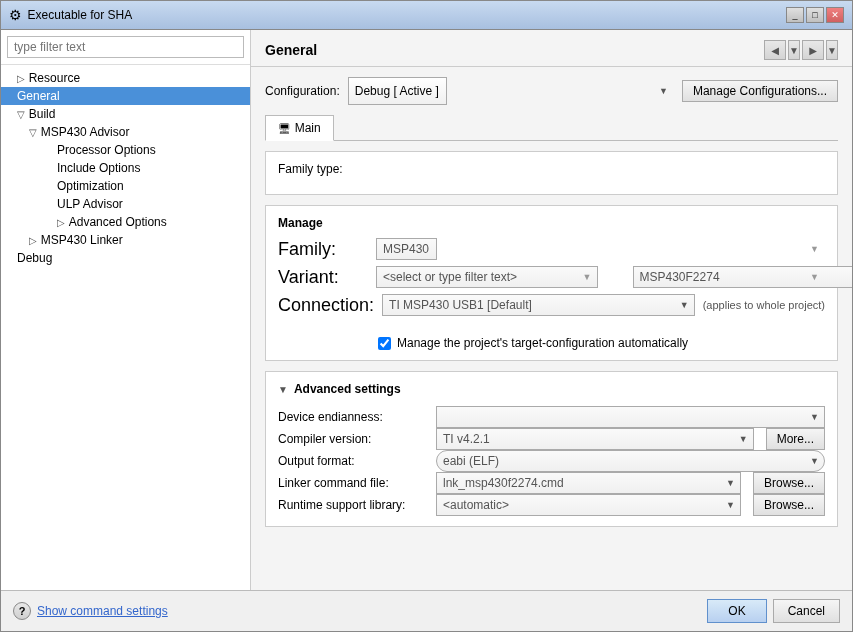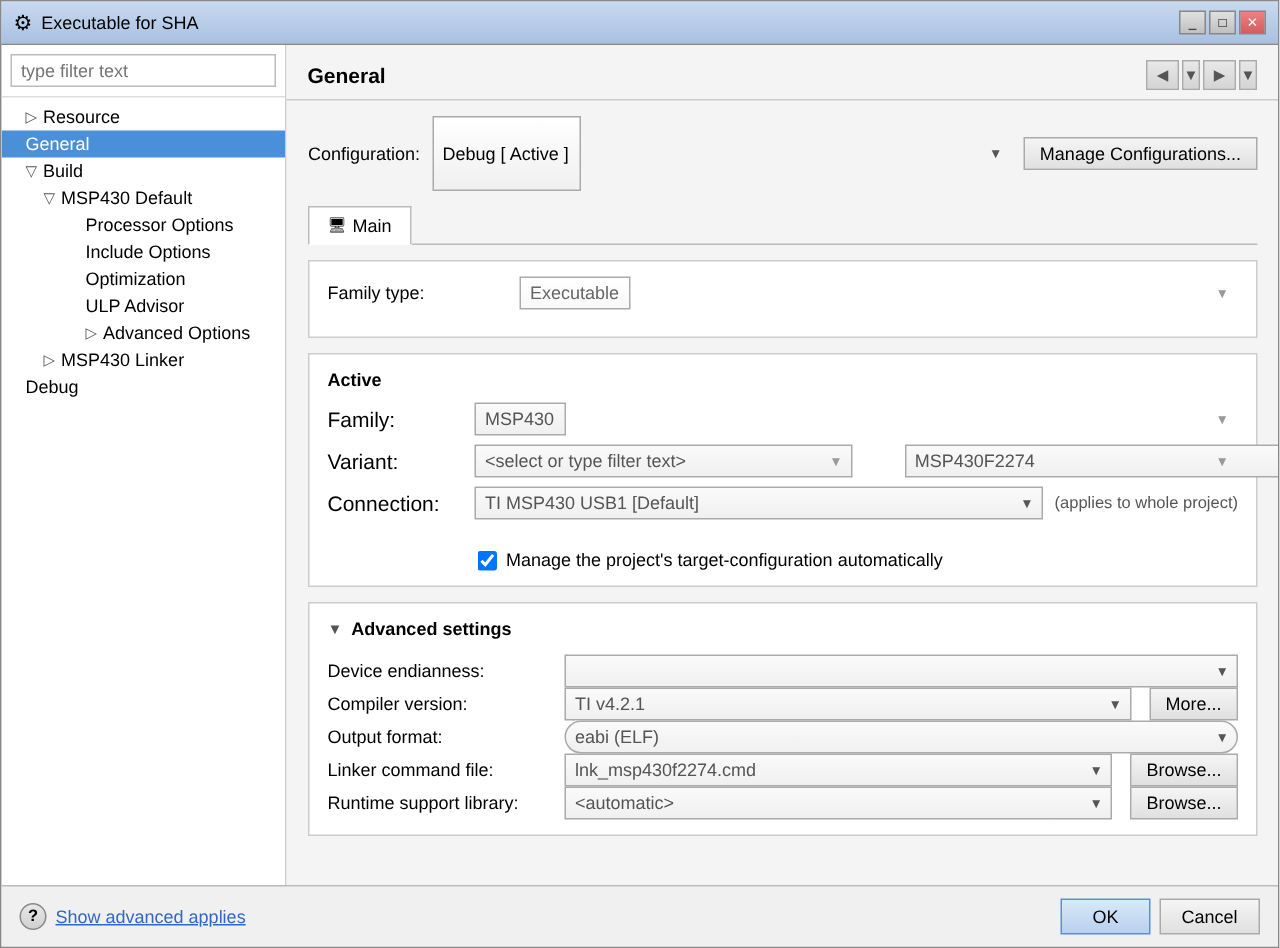--- a/index.html
+++ b/index.html
@@ -10,21 +10,21 @@
     .title-bar { background: linear-gradient(to bottom, #c8daf0, #a8c0e0); padding: 6px 8px; display: flex; align-items: center; justify-content: space-between; border-bottom: 1px solid #888; }
     .title-bar-left { display: flex; align-items: center; gap: 6px; }
     .title-bar-title { font-size: 12px; font-weight: normal; color: #000; }
     .title-bar-controls { display: flex; gap: 2px; }
     .title-btn { width: 18px; height: 16px; background: linear-gradient(to bottom, #e0e0e0, #c0c0c0); border: 1px solid #888; font-size: 9px; display: flex; align-items: center; justify-content: center; cursor: pointer; }
     .title-btn.close { background: linear-gradient(to bottom, #f08080, #d06060); color: #fff; }
 
     .main-content { display: flex; flex: 1; overflow: hidden; }
 
     
-    .left-panel { width: 190px; background: #fff; border-right: 1px solid #ccc; display: flex; flex-direction: column; }
+    .left-panel { width: 250px; background: #fff; border-right: 1px solid #ccc; display: flex; flex-direction: column; }
     .filter-box { padding: 6px; border-bottom: 1px solid #ddd; }
     .filter-input { width: 100%; padding: 3px 6px; border: 1px solid #bbb; background: #fff; color: #888; font-size: 11px; }
     .tree { flex: 1; overflow-y: auto; padding: 4px 0; }
     .tree-item { padding: 2px 4px 2px 16px; cursor: pointer; display: flex; align-items: center; gap: 4px; color: #000; }
     .tree-item.selected { background: #4a90d9; color: #fff; }
     .tree-item.indent1 { padding-left: 28px; }
     .tree-item.indent3 { padding-left: 56px; }
     .triangle { font-size: 10px; color: #555; }
 
     
@@ -33,21 +33,21 @@
     .right-title { font-size: 14px; font-weight: bold; color: #000; }
     .right-nav { display: flex; align-items: center; gap: 2px; }
     .nav-btn { width: 22px; height: 20px; background: linear-gradient(to bottom, #e8e8e8, #d4d4d4); border: 1px solid #aaa; display: flex; align-items: center; justify-content: center; cursor: pointer; font-size: 10px; color: #555; }
     .nav-btn.dropdown { width: 12px; }
 
     .right-body { flex: 1; overflow-y: auto; padding: 10px 14px; }
 
     
     .config-row { display: flex; align-items: center; gap: 8px; margin-bottom: 10px; }
     .config-label { font-size: 12px; color: #000; white-space: nowrap; }
-    .config-select { flex: 1; padding: 17px 6px; border: 1px solid #aaa; background: linear-gradient(to bottom, #fff, #f0f0f0); font-size: 12px; appearance: none; -webkit-appearance: none; }
+    .config-select { flex: 1; padding: 6px 6px; border: 1px solid #aaa; background: linear-gradient(to bottom, #fff, #f0f0f0); font-size: 12px; appearance: none; -webkit-appearance: none; }
     .select-wrapper { position: relative; flex: 1; }
     .select-wrapper::after { content: '▼'; position: absolute; right: 6px; top: 50%; transform: translateY(-50%); font-size: 9px; color: #555; pointer-events: none; }
     .config-btn { padding: 3px 10px; background: linear-gradient(to bottom, #f5f5f5, #e0e0e0); border: 1px solid #aaa; cursor: pointer; white-space: nowrap; font-size: 12px; }
 
     
     .tabs { display: flex; border-bottom: 1px solid #bbb; margin-bottom: 10px; }
     .tab { padding: 5px 12px; background: linear-gradient(to bottom, #f0f0f0, #e0e0e0); border: 1px solid #bbb; border-bottom: none; margin-right: 2px; cursor: pointer; display: flex; align-items: center; gap: 4px; font-size: 12px; }
     .tab.active { background: #fff; border-bottom: 1px solid #fff; margin-bottom: -1px; }
     .tab-icon { font-size: 10px; }
 
@@ -58,21 +58,21 @@
     .field-row { display: flex; align-items: center; gap: 8px; margin-bottom: 8px; }
     .field-label { color: #000; white-space: nowrap; min-width: 120px; font-size: 12px; }
     .field-select { flex: 1; padding: 3px 6px; border: 1px solid #aaa; background: linear-gradient(to bottom, #fff, #f8f8f8); font-size: 12px; appearance: none; -webkit-appearance: none; color: #666; }
     .field-select-wrapper { position: relative; flex: 1; }
     .field-select-wrapper::after { content: '▼'; position: absolute; right: 6px; top: 50%; transform: translateY(-50%); font-size: 9px; color: #999; pointer-events: none; }
 
     
     .device-section { border: 1px solid #ccc; background: #fff; padding: 10px 12px; margin-bottom: 10px; }
     .device-title { font-weight: bold; font-size: 12px; margin-bottom: 8px; color: #000; }
     .device-row { display: flex; align-items: center; gap: 8px; margin-bottom: 6px; }
-    .device-label { min-width: 90px; font-size: 14px; color: #000; }
+    .device-label { min-width: 90px; font-size: 18px; color: #000; }
     .device-value { flex: 1; padding: 3px 6px; border: 1px solid #aaa; background: linear-gradient(to bottom, #fafafa, #f0f0f0); color: #555; font-size: 12px; appearance: none; -webkit-appearance: none; }
     .device-select-wrapper { position: relative; flex: 1; }
     .device-select-wrapper::after { content: '▼'; position: absolute; right: 6px; top: 50%; transform: translateY(-50%); font-size: 9px; color: #999; pointer-events: none; }
     .variant-left { position: relative; flex: 1; }
     .variant-left::after { content: '▼'; position: absolute; right: 6px; top: 50%; transform: translateY(-50%); font-size: 9px; color: #999; pointer-events: none; }
     .variant-right { position: relative; flex: 1; }
     .variant-right::after { content: '▼'; position: absolute; right: 6px; top: 50%; transform: translateY(-50%); font-size: 9px; color: #999; pointer-events: none; }
     .checkbox-row { display: flex; align-items: center; gap: 6px; padding-left: 100px; margin-top: 2px; }
     .connection-row { display: flex; align-items: center; gap: 8px; margin-bottom: 20px; }
     .conn-select-wrapper { position: relative; flex: 1; }
@@ -137,21 +137,21 @@
           <span>General</span>
         </div>
 
         <div class="tree-item indent0">
           <span class="triangle">▽</span>
           <span>Build</span>
         </div>
 
         <div class="tree-item indent1">
           <span class="triangle">▽</span>
-          <span>MSP430 Default</span>
+          <span>MSP430 Advisor</span>
         </div>
 
         <div class="tree-item indent3">
           <span>Processor Options</span>
         </div>
 
         <div class="tree-item indent3">
           <span>Include Options</span>
         </div>
 
@@ -205,30 +205,25 @@
         <div class="tabs">
           <div class="tab active">
             <span class="tab-icon">🖥</span>
             <span>Main</span>
           </div>
         </div>
 
         <div class="section-box">
           <div class="field-row">
             <span class="field-label">Family type:</span>
-            <div class="field-select-wrapper">
-              <select class="field-select">
-                <option>Executable</option>
-              </select>
-            </div>
           </div>
         </div>
 
         <div class="device-section">
-          <div class="device-title">Active</div>
+          <div class="device-title">Manage</div>
 
           <div class="device-row">
             <span class="device-label">Family:</span>
             <div class="device-select-wrapper">
               <select class="device-value">
                 <option>MSP430</option>
               </select>
             </div>
           </div>
 
@@ -318,20 +313,20 @@
             <button class="adv-btn">Browse...</button>
           </div>
         </div>
       </div>
     </div>
   </div>
 
   <div class="bottom-bar">
     <div class="bottom-left">
       <div class="help-icon">?</div>
-      <span class="show-adv-link">Show advanced applies</span>
+      <span class="show-adv-link">Show command settings</span>
     </div>
     <div class="bottom-btns">
       <button class="ok-btn">OK</button>
       <button class="cancel-btn">Cancel</button>
     </div>
   </div>
 </div>
 
 </body></html>

